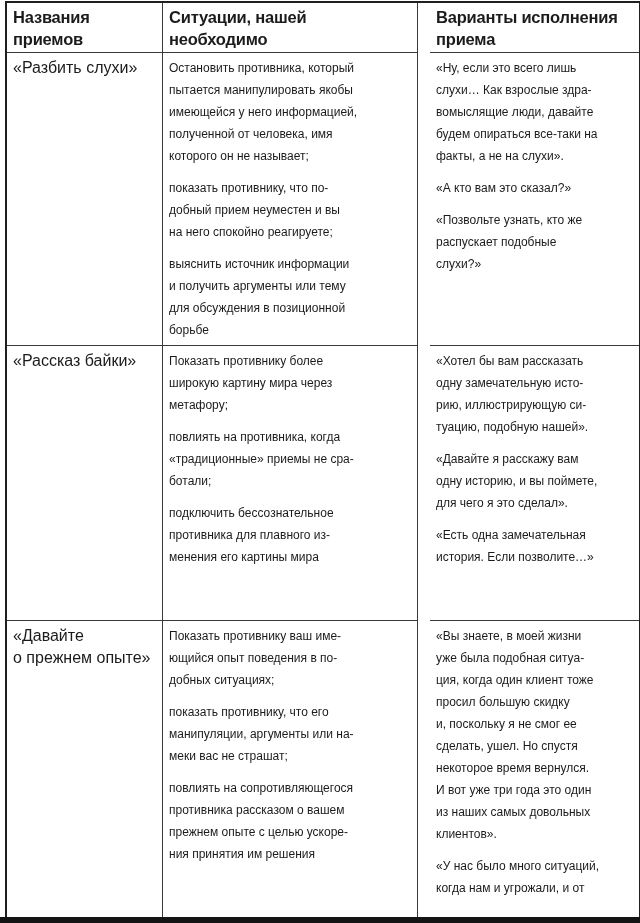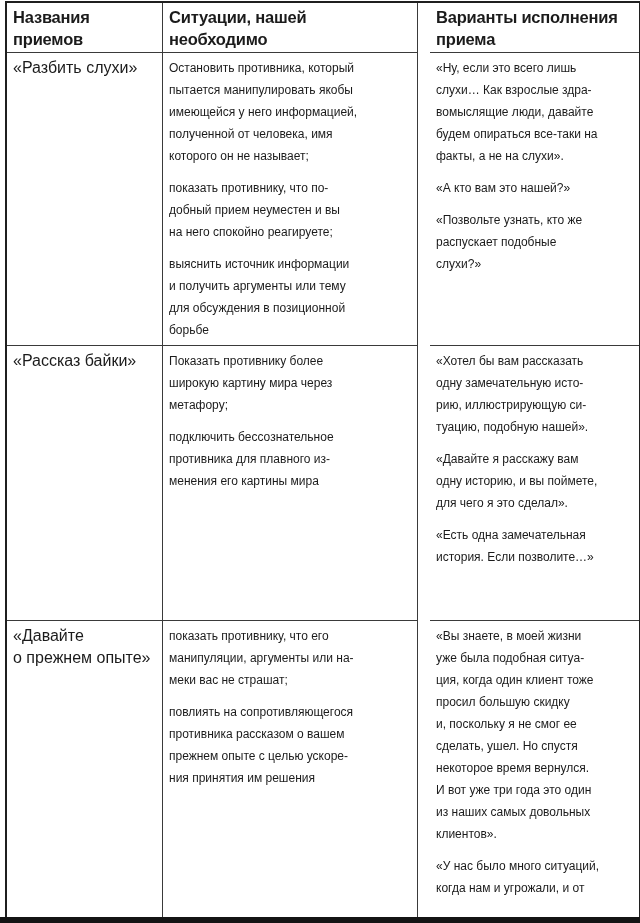--- a/index.html
+++ b/index.html
@@ -94,34 +94,37 @@
 и получить аргументы или тему
 для обсуждения в позиционной
 борьбе</div>
     </div>
     <div class="cell last-col">
       <div class="para">«Ну, если это всего лишь
 слухи… Как взрослые здра-
 вомыслящие люди, давайте
 будем опираться все-таки на
 факты, а не на слухи».</div>
-      <div class="para">«А кто вам это нашей?»</div>
+      <div class="para">«А кто вам это сказал?»</div>
       <div class="para">«Позвольте узнать, кто же
 распускает подобные
 слухи?»</div>
 
     </div>
 
     <div class="cell">
       <div class="name-para">«Рассказ байки»</div>
     </div>
     <div class="cell">
       <div class="para">Показать противнику более
 широкую картину мира через
 метафору;</div>
+      <div class="para">повлиять на противника, когда
+«традиционные» приемы не сра-
+ботали;</div>
       <div class="para">подключить бессознательное
 противника для плавного из-
 менения его картины мира</div>
     </div>
     <div class="cell last-col">
       <div class="para">«Хотел бы вам рассказать
 одну замечательную исто-
 рию, иллюстрирующую си-
 туацию, подобную нашей».</div>
       <div class="para">«Давайте я расскажу вам
@@ -130,20 +133,23 @@
       <div class="para">«Есть одна замечательная
 история. Если позволите…»</div>
 
     </div>
 
     <div class="cell last-row">
       <div class="name-para">«Давайте
 о прежнем опыте»</div>
     </div>
     <div class="cell last-row">
+      <div class="para">Показать противнику ваш име-
+ющийся опыт поведения в по-
+добных ситуациях;</div>
       <div class="para">показать противнику, что его
 манипуляции, аргументы или на-
 меки вас не страшат;</div>
       <div class="para">повлиять на сопротивляющегося
 противника рассказом о вашем
 прежнем опыте с целью ускоре-
 ния принятия им решения</div>
     </div>
     <div class="cell last-col last-row">
       <div class="para">«Вы знаете, в моей жизни

